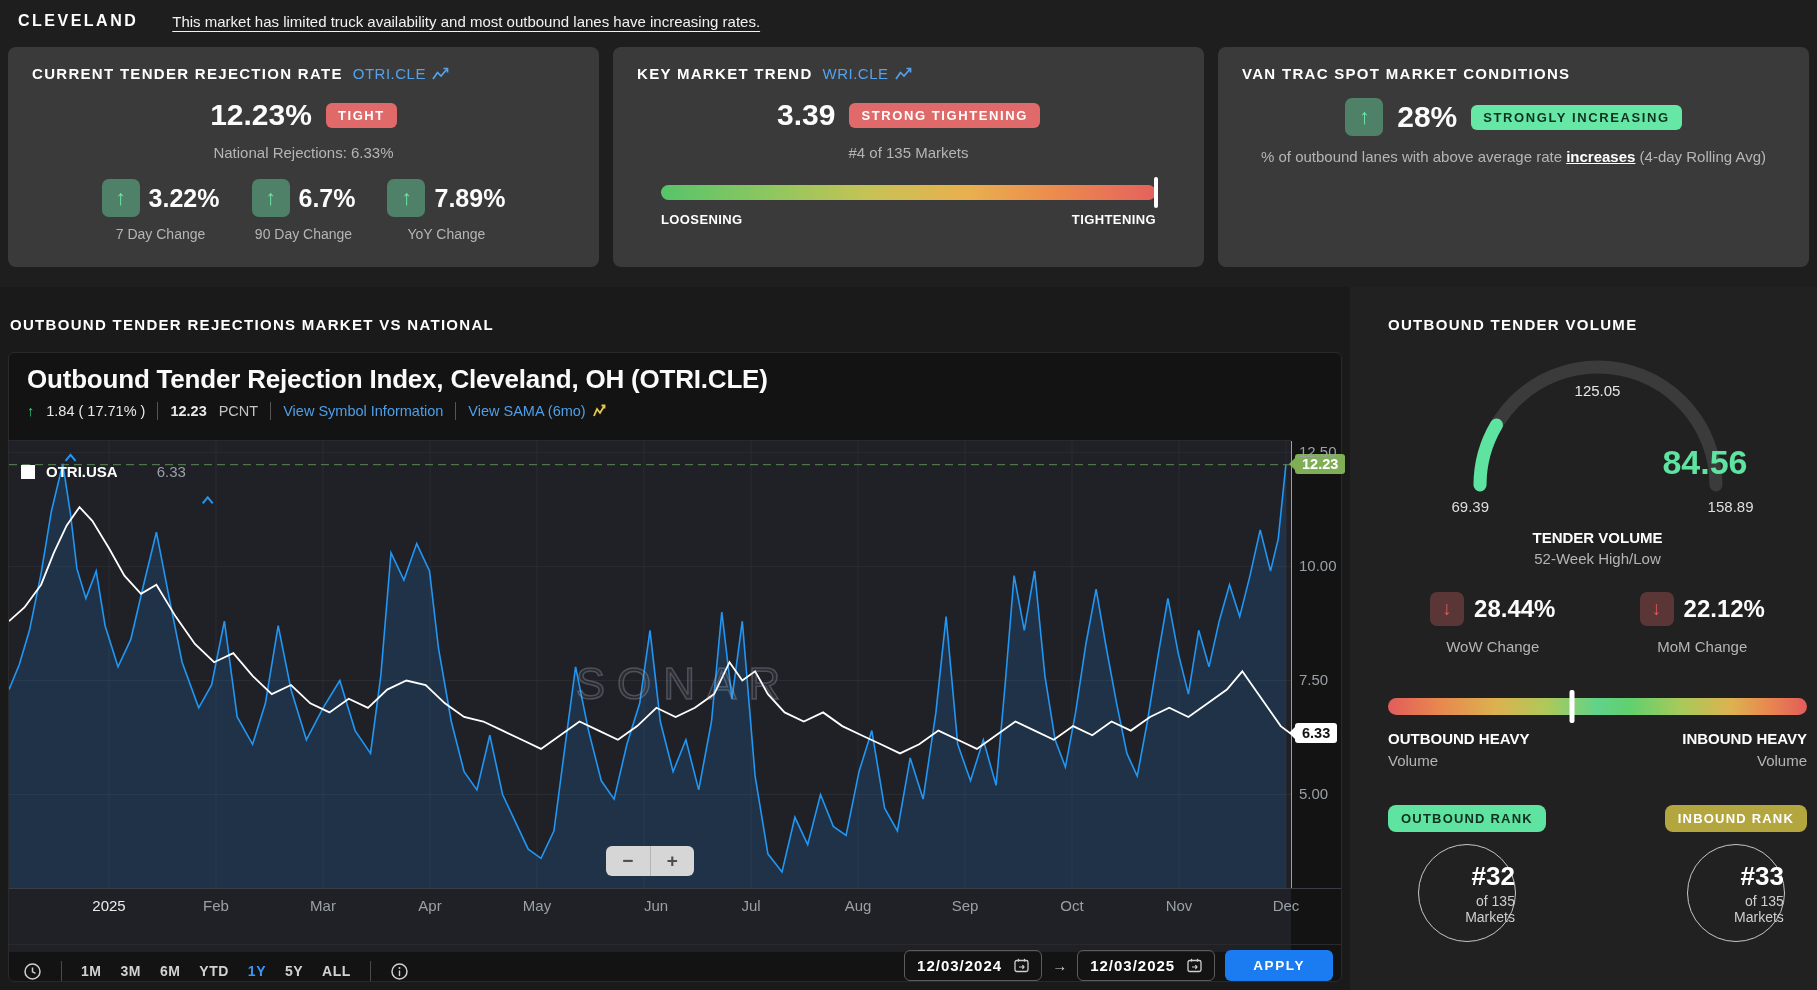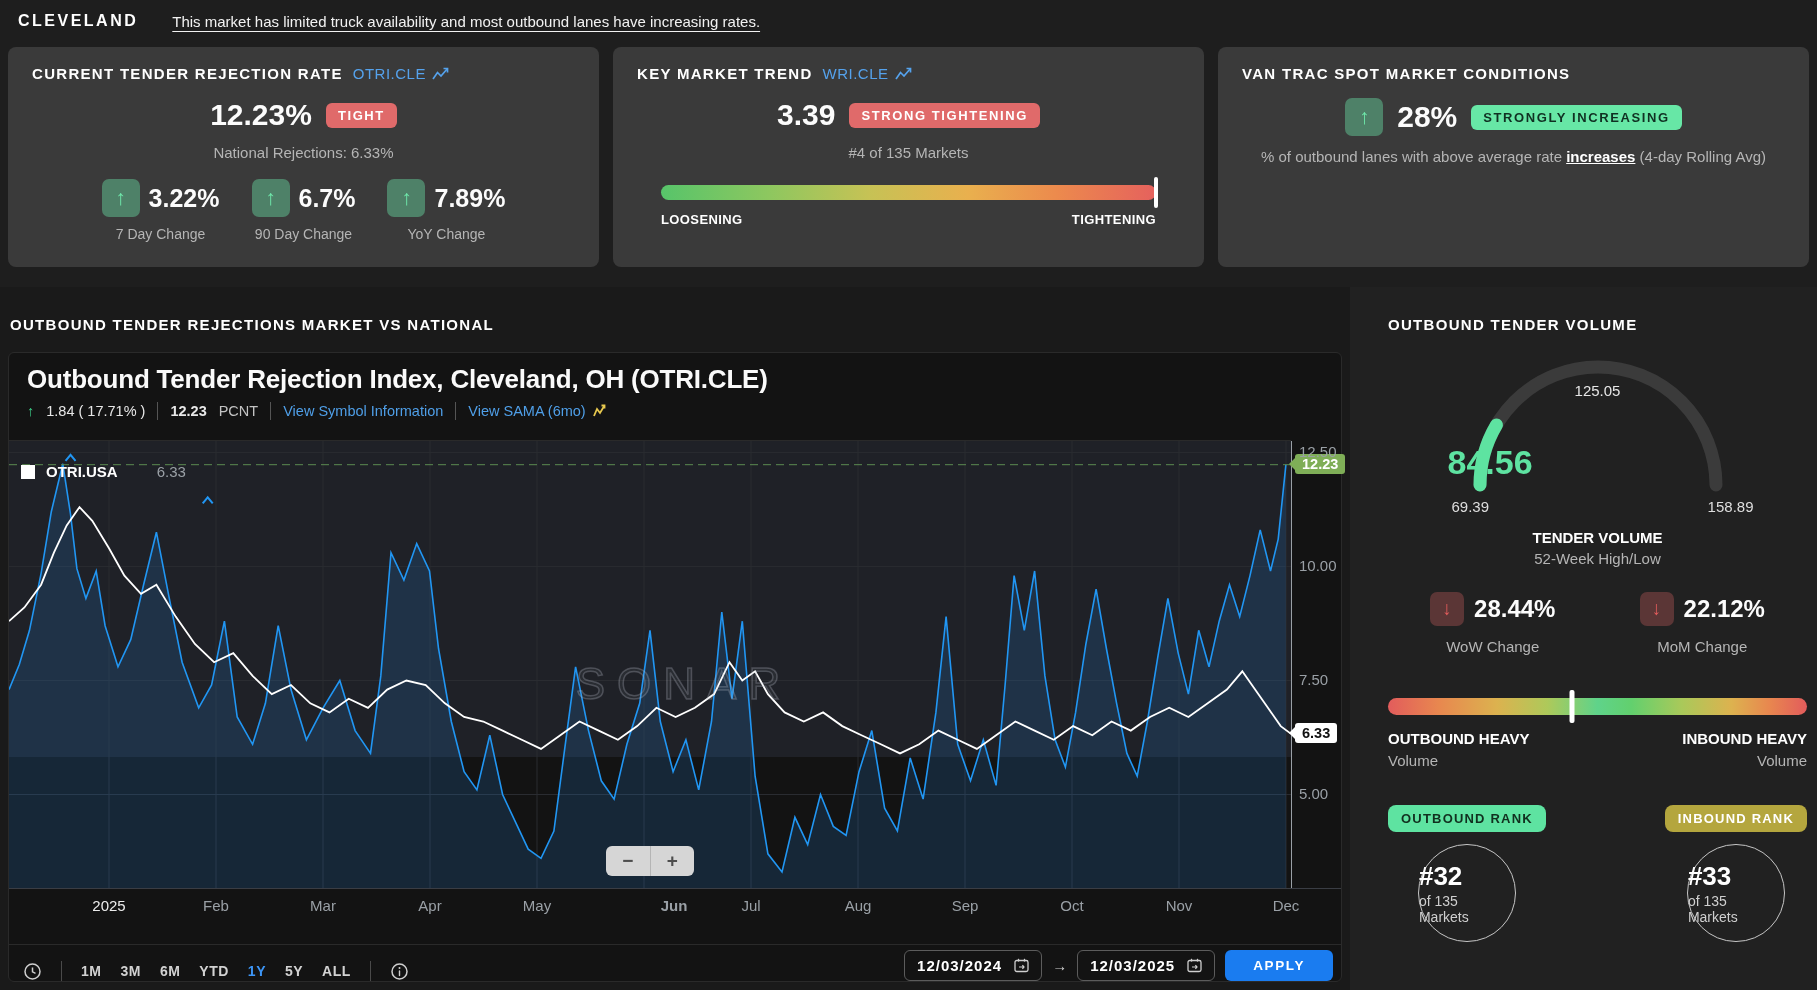--- a/index.html
+++ b/index.html
@@ -45,21 +45,21 @@
   .panel-head{padding:11px 18px 0}
   .panel-title{font-size:26px;font-weight:700;letter-spacing:-.2px;color:#fafafa;white-space:nowrap}
   .subhead{display:flex;align-items:center;gap:12px;margin-top:7px;font-size:14.5px;color:#e8e8e8}
   .subhead .green{color:#3dd68c}
   .subhead .bold{font-weight:700}
   .subhead .dim{color:#c3c3c3}
   .sub-div{width:1px;height:18px;background:#555}
   .blue-link{color:#4f9fe8;cursor:pointer;text-decoration:none;display:flex;align-items:center;gap:6px}
   .head-sep{position:absolute;left:0;top:87px;width:1282px;height:1px;background:#2a2a2a}
 
-  .plot-wrap{position:absolute;left:0;top:88px;width:1282px;height:316px;background:#1f2127}
+  .plot-wrap{position:absolute;left:0;top:88px;width:1282px;height:511px;background:#1f2127}
   .legend{position:absolute;left:12px;top:22px;display:flex;align-items:center;gap:11px;font-size:15px}
   .legend-swatch{width:14px;height:14px;background:#fff}
   .legend-sym{font-weight:700;color:#fff}
   .legend-val{color:#9aa0a6;margin-left:28px}
   .watermark{position:absolute;left:505px;top:218px;width:340px;text-align:center;font-size:44px;letter-spacing:12px;font-weight:400;color:rgba(185,192,205,.07);-webkit-text-stroke:1.5px rgba(185,192,205,.28)}
   .zoom-pill{position:absolute;left:597px;top:405px;width:88px;height:30px;background:#d6d6d6;border-radius:6px;display:flex;align-items:center;overflow:hidden}
   .zoom-btn{flex:1;text-align:center;color:#4d4d4d;font-size:19px;font-weight:700;line-height:30px;cursor:pointer}
   .zoom-btn + .zoom-btn{border-left:1px solid #b5b5b5}
 
   .axis-strip{position:absolute;left:1282px;top:88px;width:51px;height:447px;border-left:1px solid #9aa0a6}
@@ -84,42 +84,42 @@
   .tb-right{display:flex;align-items:center;gap:10px}
   .date-field{display:flex;align-items:center;gap:12px;height:31px;border:1px solid #5c5c5c;border-radius:6px;padding:0 12px;font-size:15px;font-weight:600;letter-spacing:1px;color:#fff;cursor:pointer}
   .range-arrow{color:#cfcfcf;font-size:15px}
   .apply-btn{height:31px;padding:0 28px;background:#1a7cf0;border-radius:6px;color:#fff;font-size:13.5px;font-weight:700;letter-spacing:1.6px;display:flex;align-items:center;cursor:pointer}
 
   
   .sidebar{position:absolute;left:1350px;top:287px;width:467px;height:703px;background:#212121;padding:0 10px 0 38px}
   .side-heading{padding-top:29px;font-size:15px;font-weight:700;letter-spacing:1.3px;color:#fff}
   .gauge-wrap{position:relative;width:300px;height:170px;margin:16px auto 0}
   .gauge-max{position:absolute;top:33px;width:100%;text-align:center;font-size:15px;color:#e6e6e6}
-  .gauge-value{position:absolute;top:94px;width:100%;text-align:left;font-size:34px;font-weight:700;color:#5ee3a1}
+  .gauge-value{position:absolute;top:94px;width:100%;text-align:right;font-size:34px;font-weight:700;color:#5ee3a1}
   .gauge-min{position:absolute;left:4px;top:149px;font-size:15px;color:#dedede}
   .gauge-high{position:absolute;right:-6px;top:149px;font-size:15px;color:#dedede}
   .gauge-cap1{margin-top:10px;text-align:center;font-size:15px;font-weight:700;color:#fff}
   .gauge-cap2{margin-top:4px;text-align:center;font-size:15px;color:#b5b5b5}
   .side-stats{display:flex;margin-top:25px}
   .s-col{flex:1;text-align:center}
   .s-main{display:flex;align-items:center;justify-content:center;gap:10px}
   .s-value{font-size:24px;font-weight:700;color:#fcfcfc}
   .s-label{margin-top:12px;font-size:15px;color:#b5b5b5}
   .balance-bar{position:relative;margin-top:43px;height:17px;border-radius:9px;background:linear-gradient(90deg,#e25c5c 0%,#e8874f 12%,#dcb24f 26%,#aec95a 38%,#5fd38a 50%,#62d06e 58%,#a9c95a 70%,#ddb24f 82%,#e8874f 91%,#e25c5c 100%)}
   .balance-marker{position:absolute;top:-8px;width:5px;height:33px;background:#fff;border-radius:2px;transform:translateX(-50%)}
   .balance-labels{display:flex;justify-content:space-between;margin-top:15px}
   .bl-title{font-size:15px;font-weight:700;color:#fff}
   .bl-sub{margin-top:5px;font-size:15px;color:#b5b5b5}
   .bl-right{text-align:right}
   .ranks{display:flex;justify-content:space-between;margin-top:36px}
   .rank-col{text-align:center}
   .rank-pill{display:inline-block;padding:6px 13px;border-radius:8px;font-size:13px;font-weight:700;letter-spacing:1.2px}
   .rank-pill.green{background:#5ee3a1;color:#11301f}
   .rank-pill.yellow{background:#b4a63e;color:#fff}
-  .rank-circle{width:98px;height:98px;margin:12px auto 0;border:1.5px solid #c6c6c6;border-radius:50%;display:flex;flex-direction:column;align-items:flex-start;justify-content:center}
+  .rank-circle{width:98px;height:98px;margin:12px auto 0;border:1.5px solid #c6c6c6;border-radius:50%;display:flex;flex-direction:column;align-items:flex-end;justify-content:center}
   .rank-num{font-size:26px;font-weight:700;color:#fff}
   .rank-of{font-size:14px;color:#cfcfcf;margin-top:1px}
   .rank-mk{font-size:14px;color:#cfcfcf}
   svg{display:block}
 </style>
 </head>
 <body>
 
 <div id="app">
 
@@ -288,21 +288,21 @@
         <div class="ylab" style="top: 230.464px;">7.50</div>
         <div class="ylab" style="top: 344.495px;">5.00</div>
       </div>
 
     <div class="xaxis" id="xaxis">
         <div class="xlab year" style="left: 100px;">2025</div>
         <div class="xlab" style="left: 207px;">Feb</div>
         <div class="xlab" style="left: 314px;">Mar</div>
         <div class="xlab" style="left: 421px;">Apr</div>
         <div class="xlab" style="left: 528px;">May</div>
-        <div class="xlab" style="left: 665px; font-weight: bold;">Jun</div>
+        <div class="xlab" style="left: 647px;">Jun</div>
         <div class="xlab" style="left: 742px;">Jul</div>
         <div class="xlab" style="left: 849px;">Aug</div>
         <div class="xlab" style="left: 956px;">Sep</div>
         <div class="xlab" style="left: 1063px;">Oct</div>
         <div class="xlab" style="left: 1170px;">Nov</div>
         <div class="xlab" style="left: 1277px;">Dec</div>
       </div>
 
     <div class="chart-toolbar">
       <div class="tb-left">

